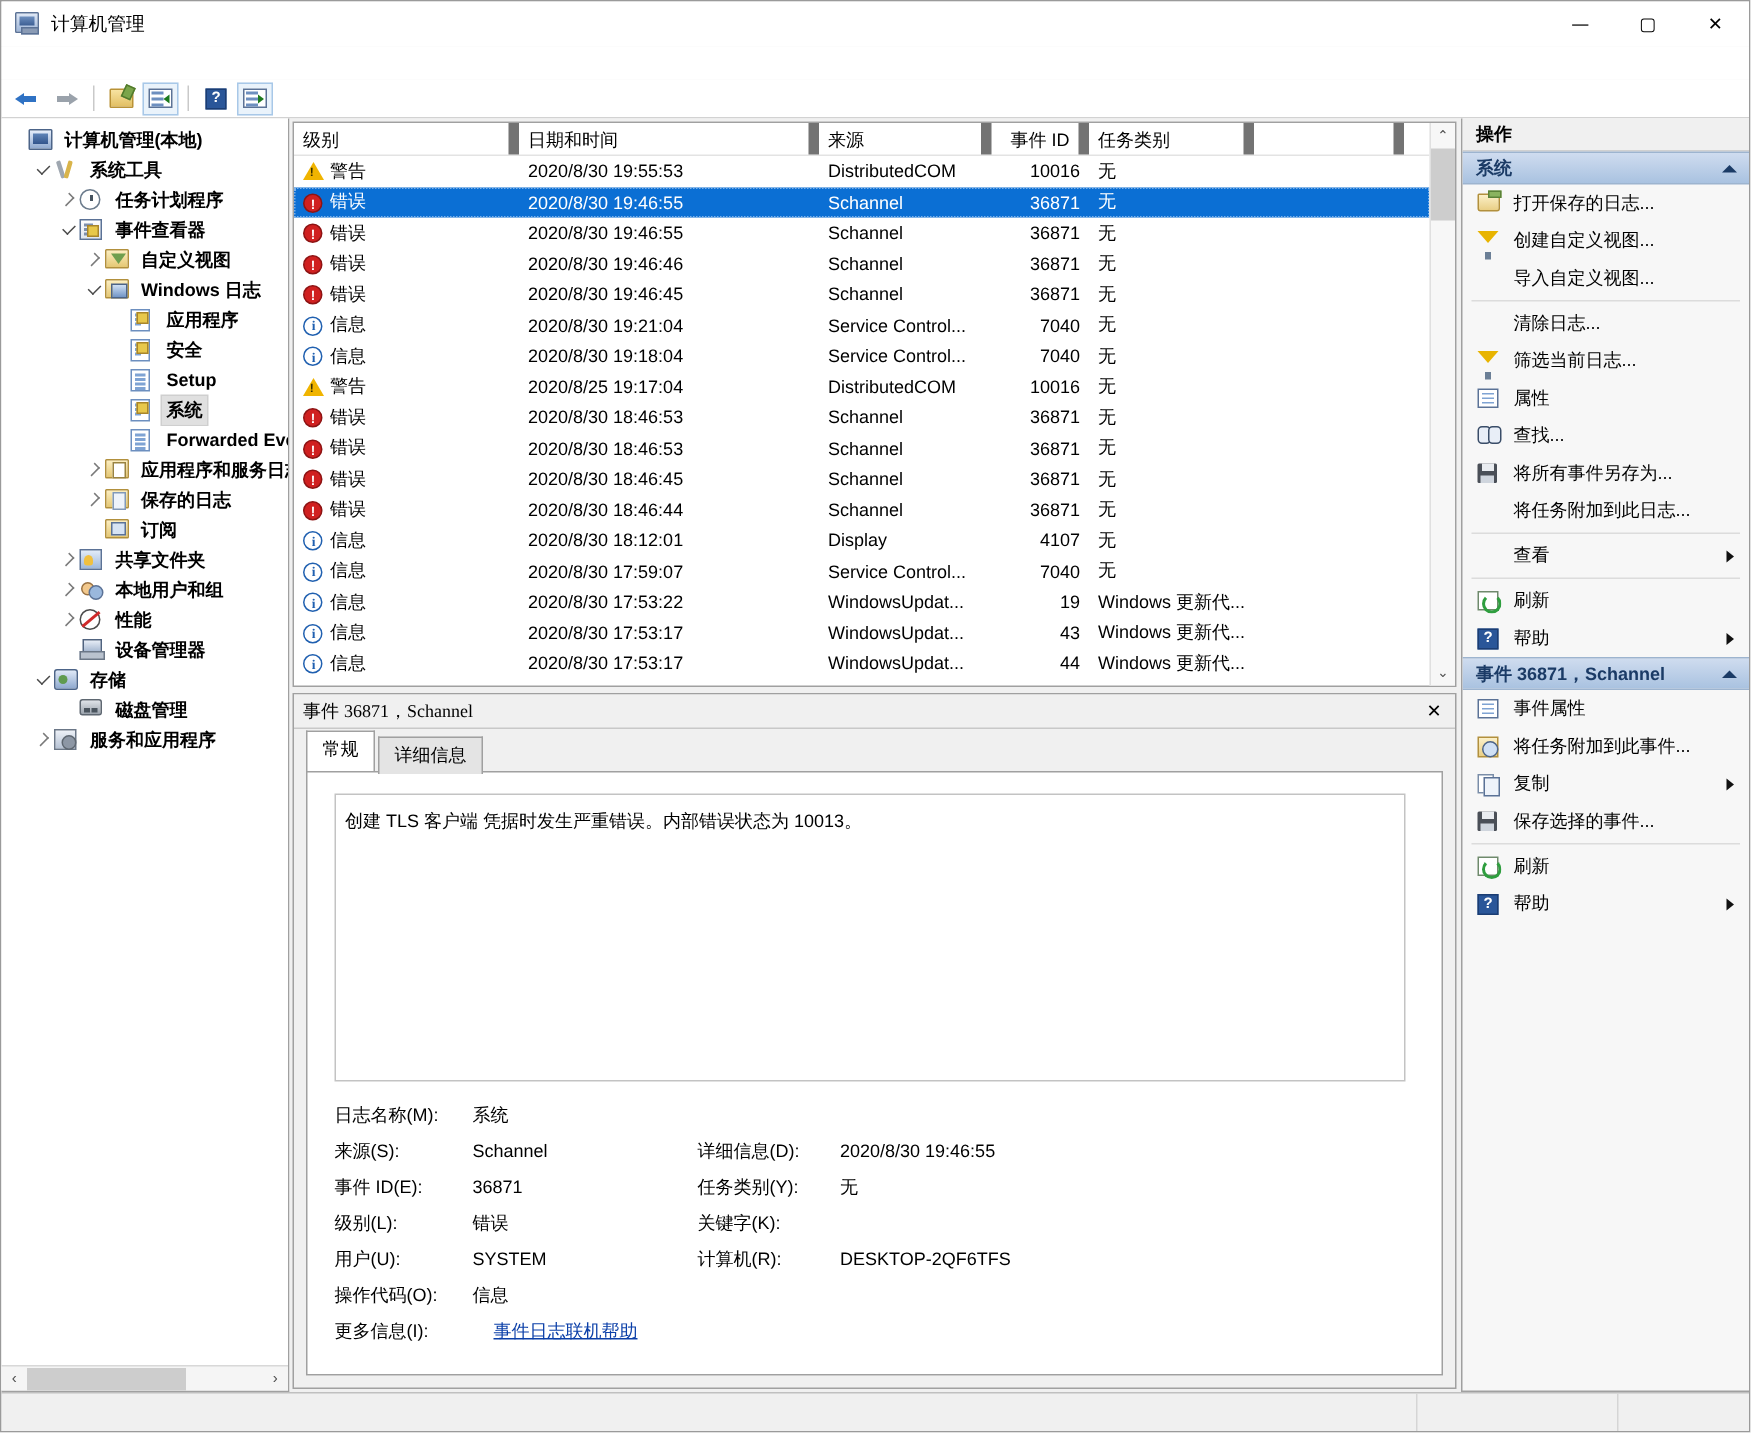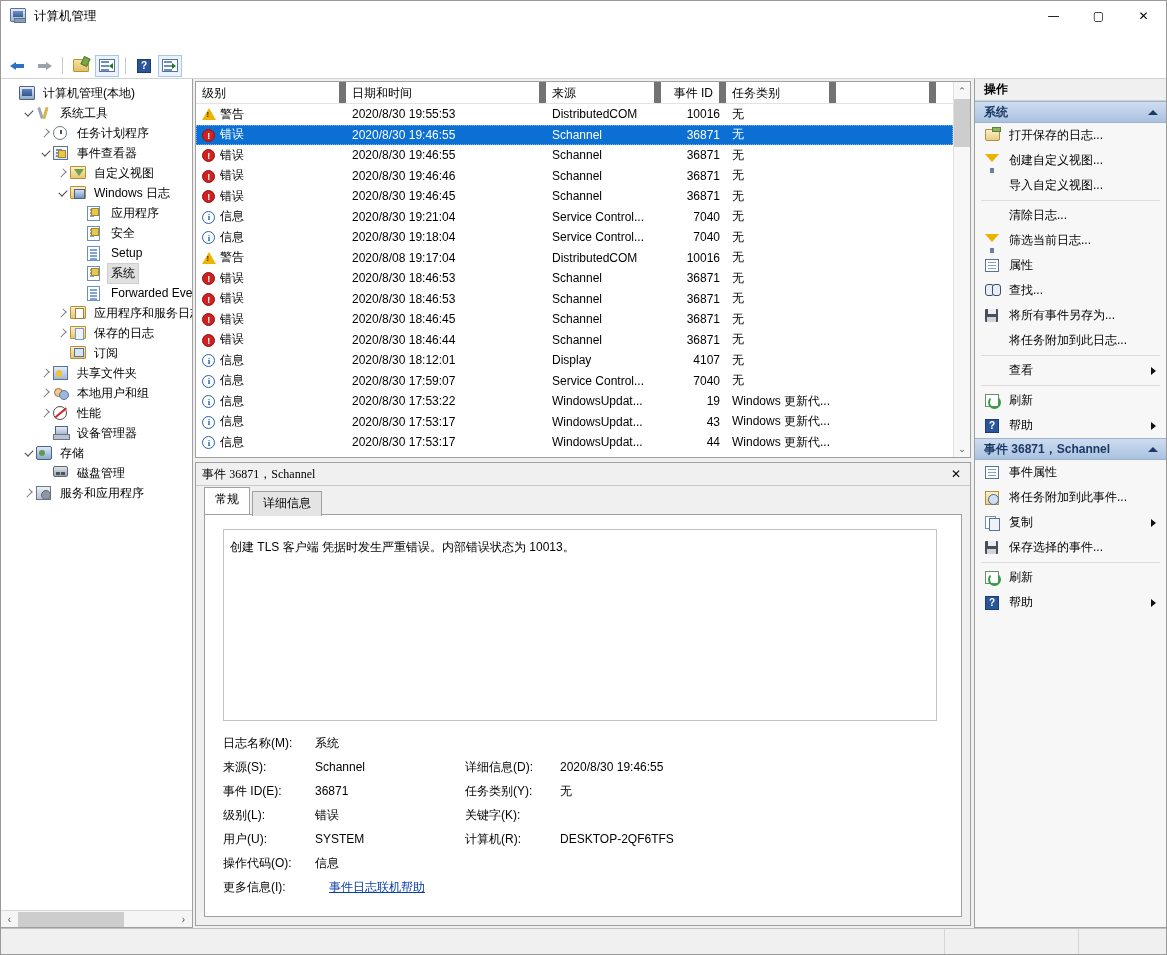--- a/index.html
+++ b/index.html
@@ -47,21 +47,21 @@
   .ico-grid:before{content:"";position:absolute;left:1px;top:1px;right:5px;height:2px;background:#6d8fbf;box-shadow:0 4px 0 #6d8fbf,0 8px 0 #6d8fbf;}
   .ico-grid:after{content:"";position:absolute;right:1px;top:3px;width:0;height:0;border-top:3px solid transparent;border-bottom:3px solid transparent;border-right:4px solid #1d7a1d;}
   .ico-grid.rt:after{border-right:none;border-left:4px solid #1d7a1d;}
   .ico-help { width:14px;height:14px;background:#2a5699;border:1px solid #1b3d73;color:#fff;font-size:10px;font-weight:bold;display:flex;align-items:center;justify-content:center;}
 
   
   .body { flex:1; display:flex; min-height:0; background:#f0f0f0; }
 
   
   .treepane { width:192px; flex:none; display:flex; flex-direction:column; background:#fff; border:1px solid #a0a0a0; border-top:none; border-left:none; }
-  .tree { flex:1; overflow:hidden; padding-top:4px; position:relative; }
+  .tree { flex:1; overflow:hidden; padding-top:4px; position:relative;font-weight:bold; }
   .trow { height:20px; display:flex; align-items:center; white-space:nowrap; cursor:default; font-size:12px; }
   .trow.sel .tlabel { background:#e0e0e0; outline:1px solid #cfcfcf; }
   .twist { width:14px; height:20px; display:flex; align-items:center; justify-content:center; color:#5a5a5a; font-size:10px; flex:none; }
   .twist.open:before { content:""; width:7px;height:4px; border-left:1.6px solid #4a4a4a; border-bottom:1.6px solid #4a4a4a; transform:rotate(-45deg) translate(1px,-1px); }
   .twist.closed:before { content:""; width:4px;height:7px; border-right:1.6px solid #7a7a7a; border-top:1.6px solid #7a7a7a; transform:rotate(45deg) translate(-1px,1px); }
   .ticon { width:16px;height:16px;margin-right:5px;flex:none;position:relative; }
   .tlabel { padding:1px 3px; }
   .hscroll { height:17px; background:#f5f5f5; border-top:1px solid #d8d8d8; display:flex; align-items:center; flex:none; }
   .hs-arrow { width:17px;height:15px;display:flex;align-items:center;justify-content:center;color:#505050;font-size:10px; }
   .hs-track { flex:1; height:15px; position:relative; }
@@ -500,21 +500,21 @@
                 <div class="cell num" style="width: 65px;">7040</div>
                 <div class="cell" style="width: 110px;">无</div>
               </div>
               <div class="lrow">
                 <div class="cell" style="width: 150px;">
                   <span class="sev-ico">
                     <span class="sev-warn" style="position: absolute; left: 0px; top: 1px;"></span>
                   </span>
                   <span>警告</span>
                 </div>
-                <div class="cell" style="width: 200px;">2020/8/08 19:17:04</div>
+                <div class="cell" style="width: 200px;">2020/8/25 19:17:04</div>
                 <div class="cell" style="width: 115px;">DistributedCOM</div>
                 <div class="cell num" style="width: 65px;">10016</div>
                 <div class="cell" style="width: 110px;">无</div>
               </div>
               <div class="lrow">
                 <div class="cell" style="width: 150px;">
                   <span class="sev-ico">
                     <span class="sev-err" style="position: absolute; left: 0px; top: 1px;"></span>
                   </span>
                   <span>错误</span>

